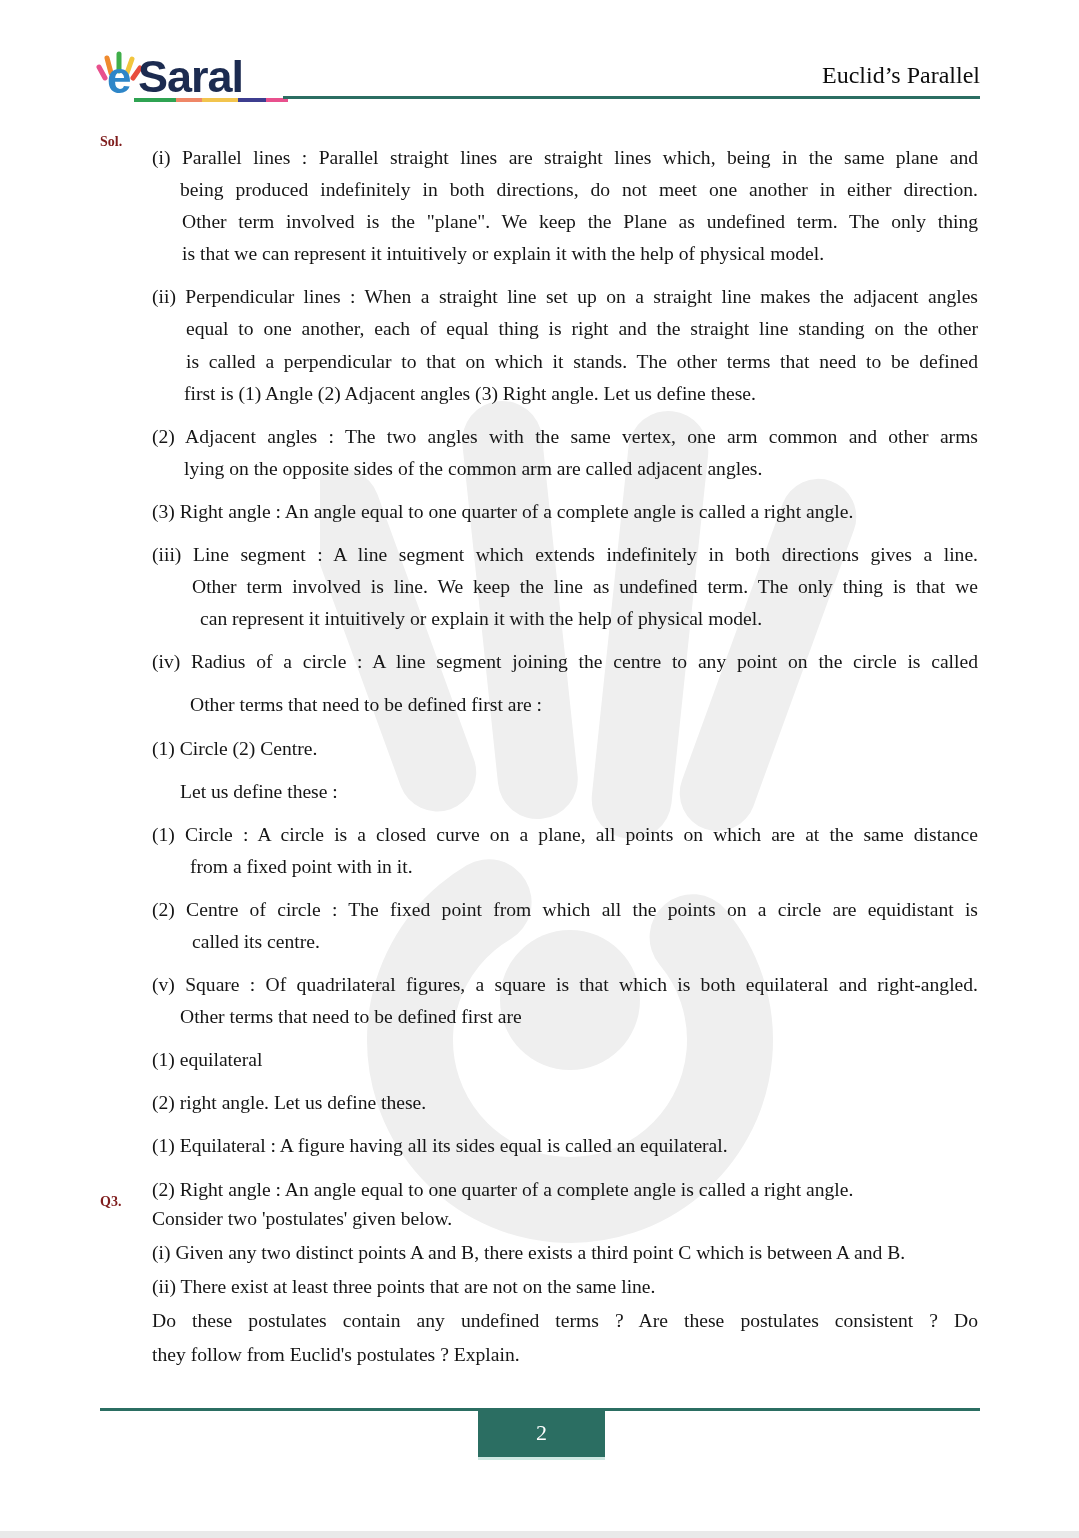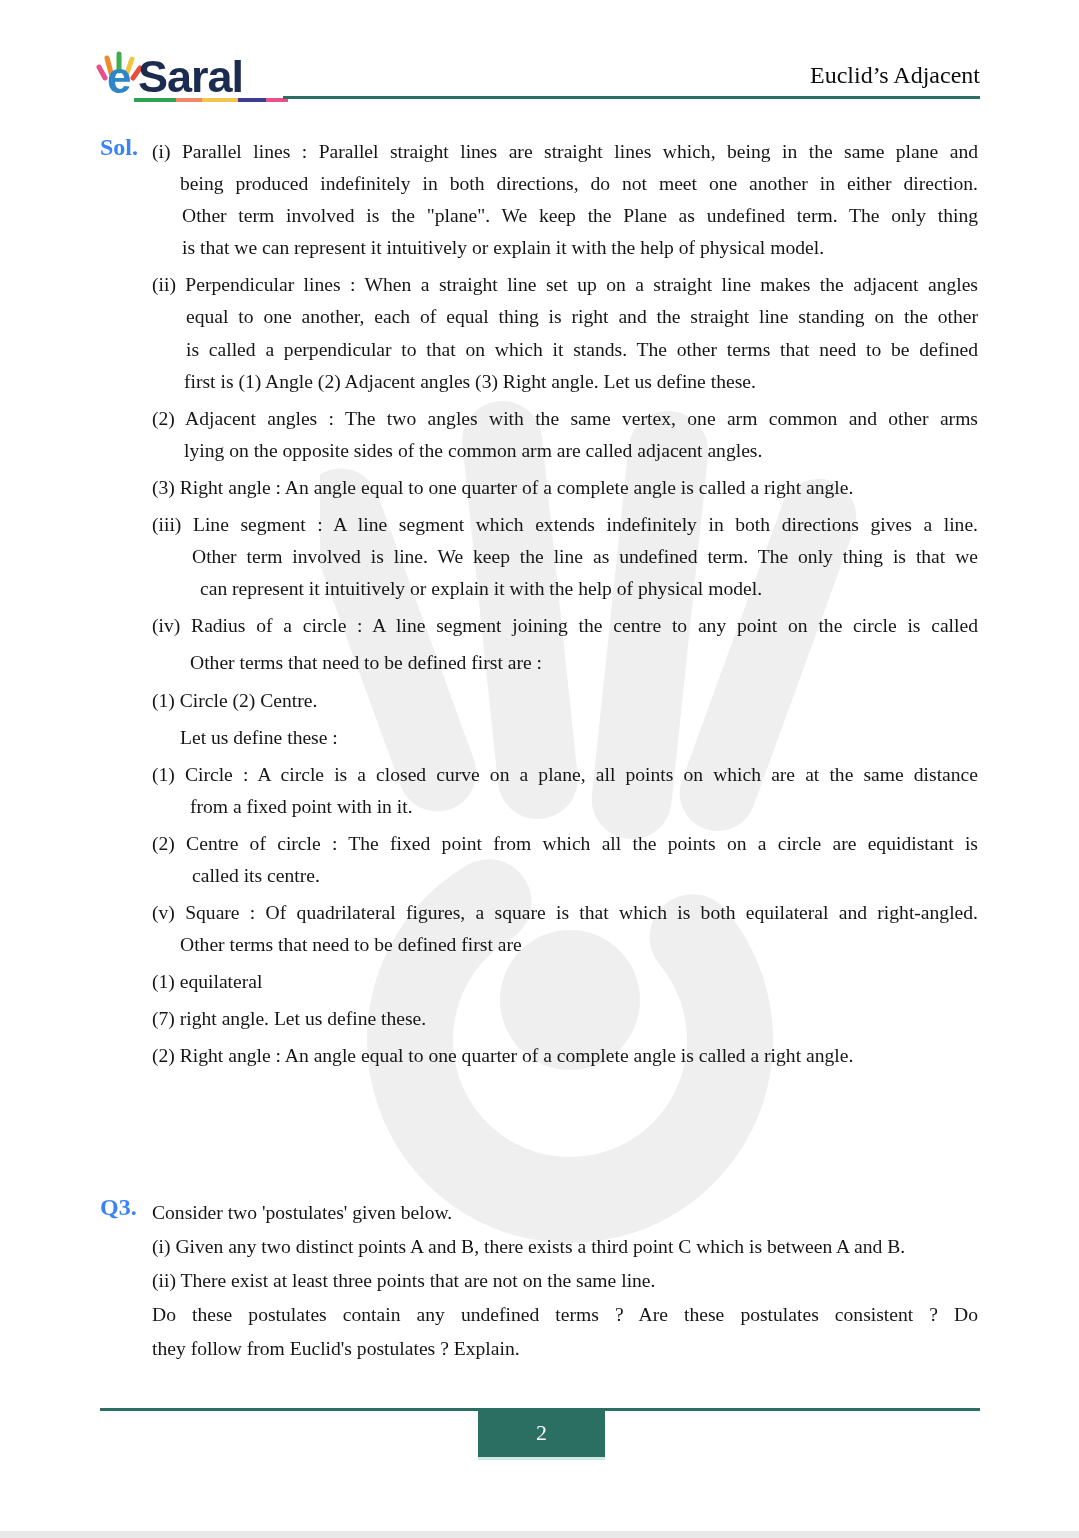--- a/index.html
+++ b/index.html
@@ -42,23 +42,23 @@
     background:#2b6e62;
   }
 
   
   .watermark{position:absolute;left:320px;top:390px;pointer-events:none;}
 
   
   .sol{position:absolute;left:100px;top:131px;width:878px;font-size:19.6px;}
   .block-label{
     position:absolute;left:0;top:3px;
-    font-weight:bold;font-size:24px;color:#3b82f6;
-  }
-  .para{margin-top:5px;}
+    font-weight:bold;font-size:14px;color:#7f1d1d;
+  }
+  .para{margin-top:11px;}
   .para:first-child{margin-top:0;}
   .ln{
     line-height:32.1px;height:32.1px;
     white-space:nowrap;
   }
   .ln.fill{
     white-space:normal;
     text-align:justify;text-align-last:justify;
     overflow:hidden;
   }
@@ -119,21 +119,21 @@
     <span class="logo-name">Saral</span>
     <span class="logo-underline">
       <span class="seg-green"></span>
         <span class="seg-coral"></span>
         <span class="seg-yellow"></span>
         <span class="seg-indigo"></span>
         <span class="seg-pink"></span>
     </span>
   </div>
 
-  <div class="doc-title">Euclid’s Adjacent</div>
+  <div class="doc-title">Euclid’s Parallel</div>
   <div class="header-rule"></div>
 
   <div class="sol">
     <span class="block-label">Sol.</span>
 
     <div class="para">
       <div class="ln i52 fill">(i) Parallel lines : Parallel straight lines are straight lines which, being in the same plane and</div>
       <div class="ln i80 fill">being produced indefinitely in both directions, do not meet one another in either direction.</div>
       <div class="ln i82 fill">Other term involved is the "plane". We keep the Plane as undefined term. The only thing</div>
       <div class="ln i82">is that we can represent it intuitively or explain it with the help of physical model.</div>
@@ -191,23 +191,26 @@
     <div class="para">
       <div class="ln i52 fill">(v) Square : Of quadrilateral figures, a square is that which is both equilateral and right-angled.</div>
       <div class="ln i80">Other terms that need to be defined first are</div>
     </div>
 
     <div class="para">
       <div class="ln i52">(1) equilateral</div>
     </div>
 
     <div class="para">
-      <div class="ln i52">(7) right angle. Let us define these.</div>
-    </div>
-
+      <div class="ln i52">(2) right angle. Let us define these.</div>
+    </div>
+
+    <div class="para">
+      <div class="ln i52">(1) Equilateral : A figure having all its sides equal is called an equilateral.</div>
+    </div>
 
     <div class="para">
       <div class="ln i52">(2) Right angle : An angle equal to one quarter of a complete angle is called a right angle.</div>
     </div>
   </div>
 
   <div class="q3">
     <span class="block-label">Q3.</span>
     <div class="para">
       <div class="ln i52">Consider two 'postulates' given below.</div>

